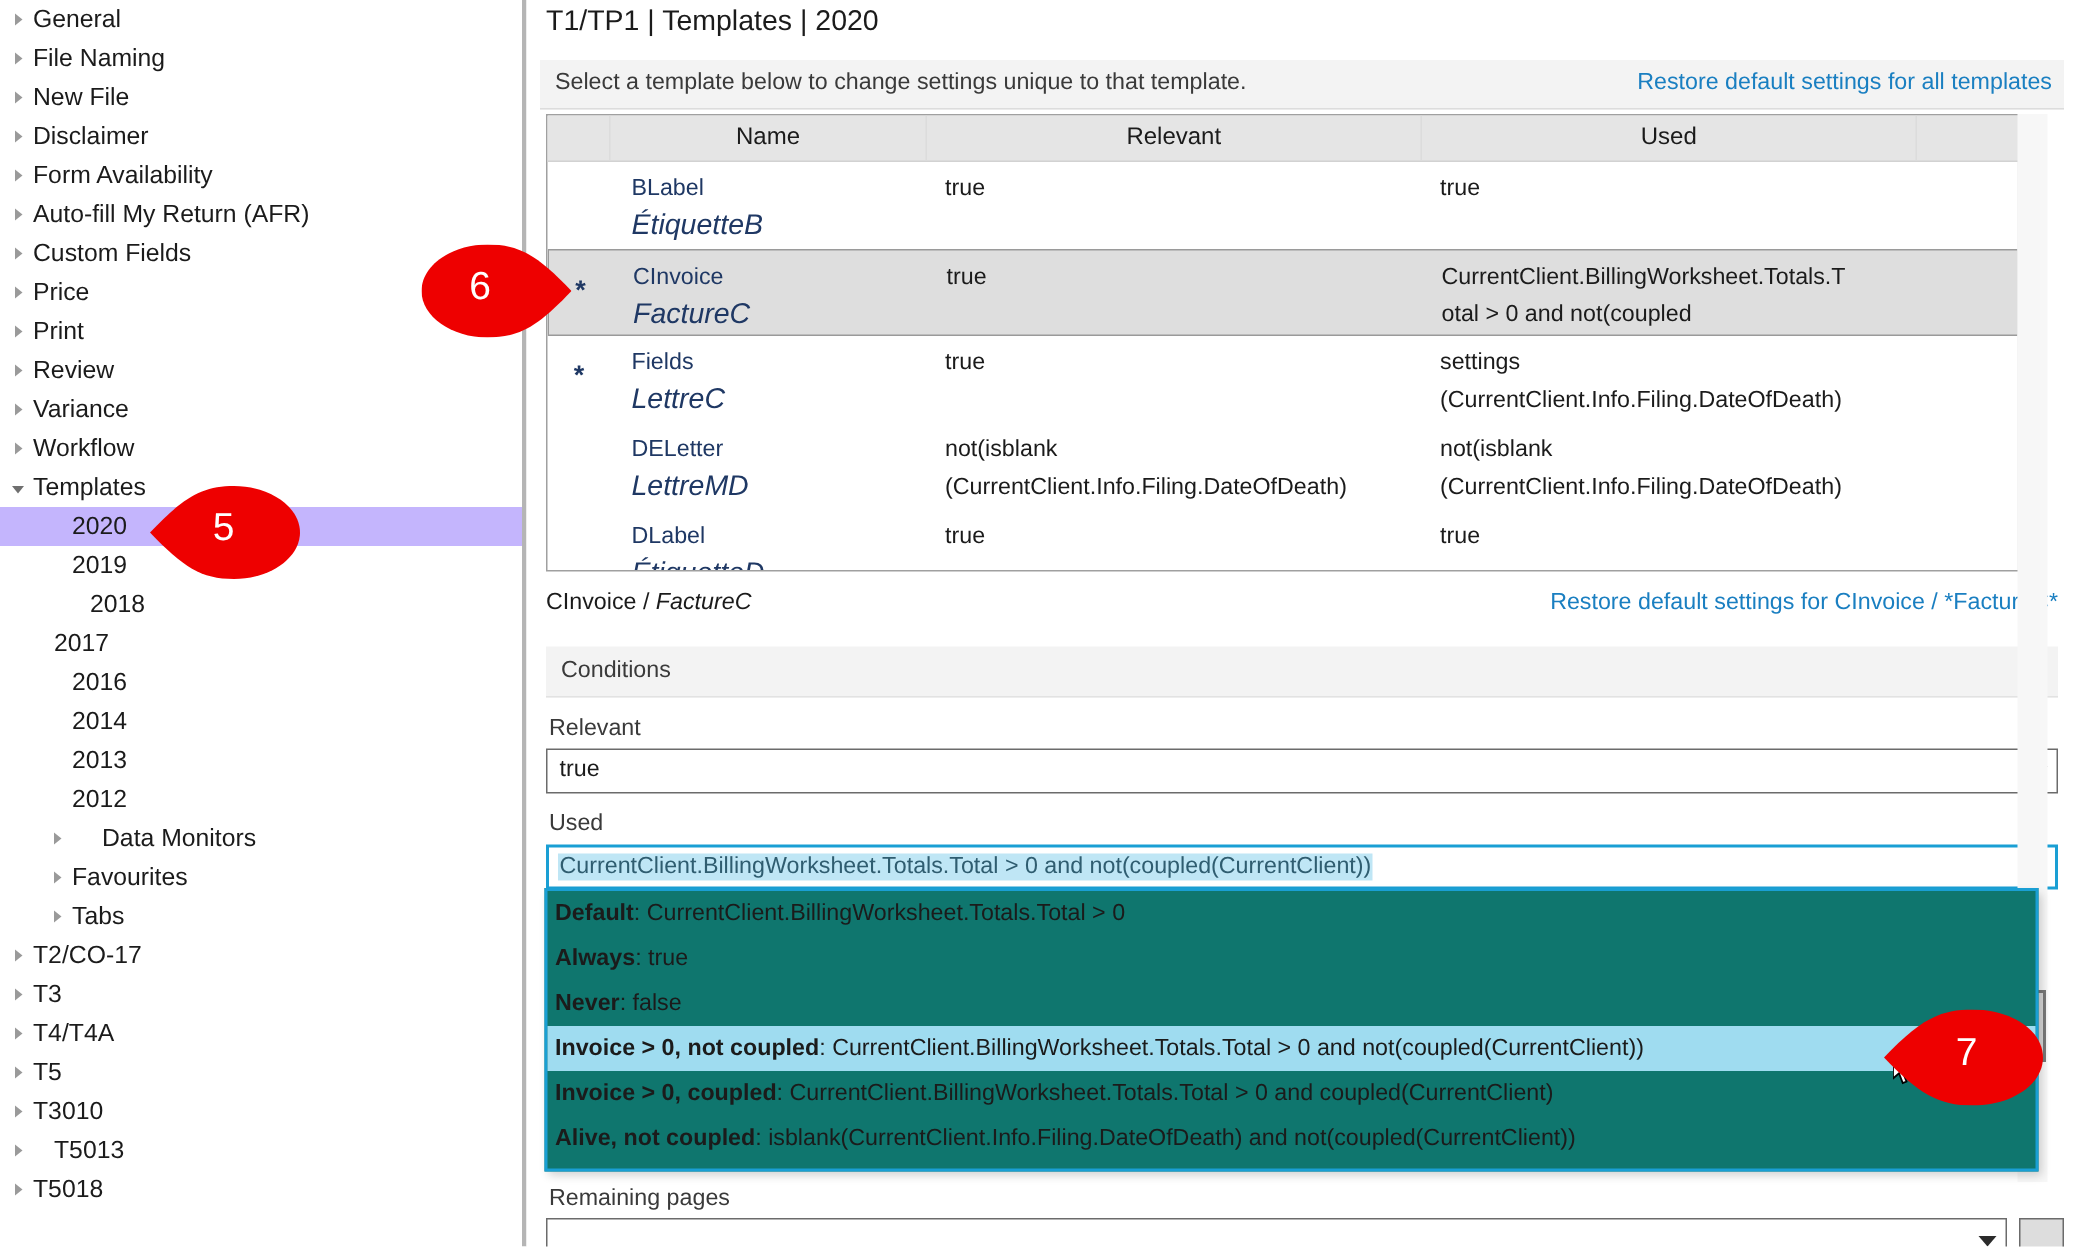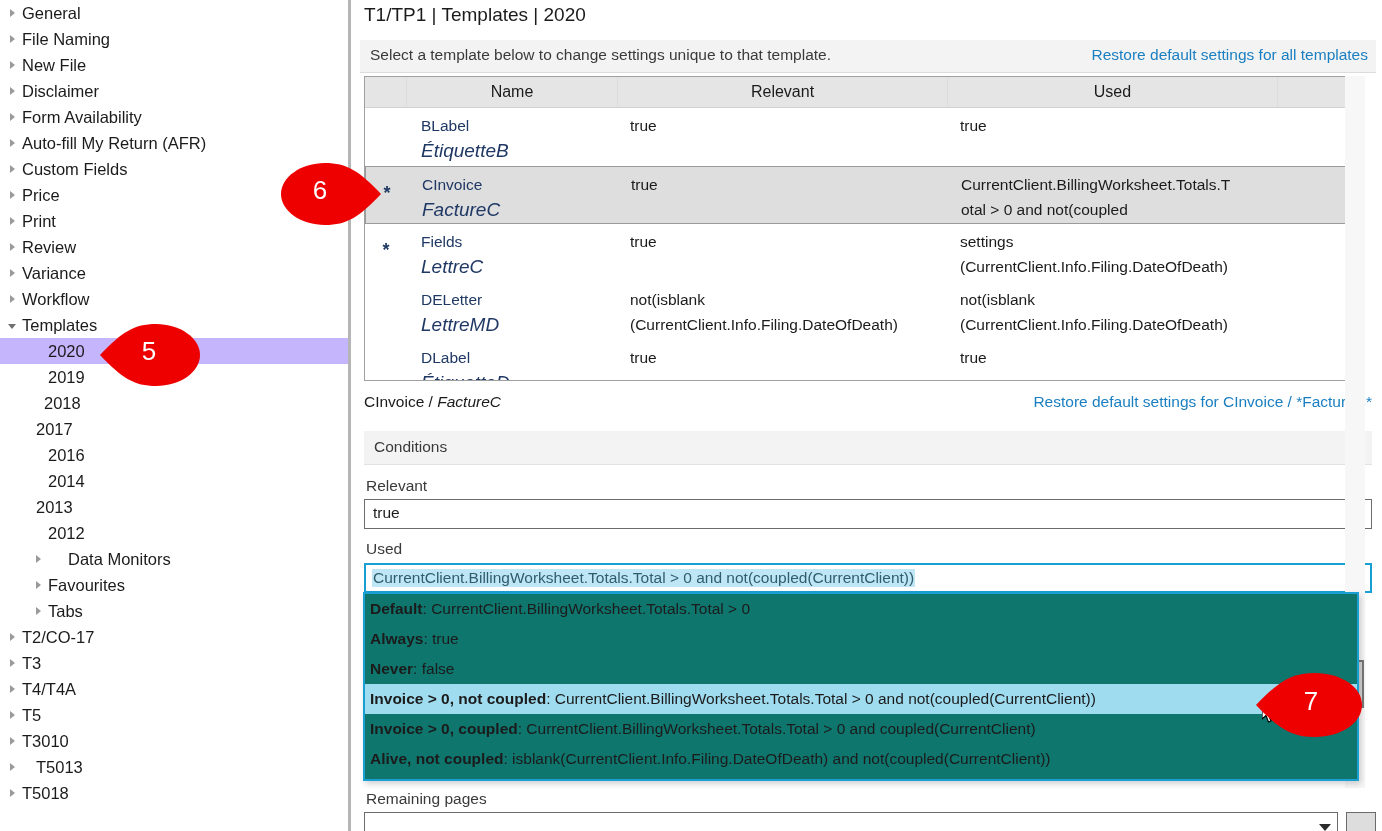--- a/index.html
+++ b/index.html
@@ -412,25 +412,25 @@
     <div class="tree-item"><span class="tree-arrow collapsed" style="left: 4px;"></span><span class="tree-label" style="margin-left: 22px;">Auto-fill My Return (AFR)</span></div>
     <div class="tree-item"><span class="tree-arrow collapsed" style="left: 4px;"></span><span class="tree-label" style="margin-left: 22px;">Custom Fields</span></div>
     <div class="tree-item"><span class="tree-arrow collapsed" style="left: 4px;"></span><span class="tree-label" style="margin-left: 22px;">Price</span></div>
     <div class="tree-item"><span class="tree-arrow collapsed" style="left: 4px;"></span><span class="tree-label" style="margin-left: 22px;">Print</span></div>
     <div class="tree-item"><span class="tree-arrow collapsed" style="left: 4px;"></span><span class="tree-label" style="margin-left: 22px;">Review</span></div>
     <div class="tree-item"><span class="tree-arrow collapsed" style="left: 4px;"></span><span class="tree-label" style="margin-left: 22px;">Variance</span></div>
     <div class="tree-item"><span class="tree-arrow collapsed" style="left: 4px;"></span><span class="tree-label" style="margin-left: 22px;">Workflow</span></div>
     <div class="tree-item"><span class="tree-arrow expanded" style="left: 4px;"></span><span class="tree-label" style="margin-left: 22px;">Templates</span></div>
     <div class="tree-item selected"><span class="tree-label" style="margin-left: 48px;">2020</span></div>
     <div class="tree-item"><span class="tree-label" style="margin-left: 48px;">2019</span></div>
-    <div class="tree-item"><span class="tree-label" style="margin-left: 44px;">2018</span></div>
+    <div class="tree-item"><span class="tree-label" style="margin-left: 60px;">2018</span></div>
     <div class="tree-item"><span class="tree-label" style="margin-left: 36px;">2017</span></div>
     <div class="tree-item"><span class="tree-label" style="margin-left: 48px;">2016</span></div>
     <div class="tree-item"><span class="tree-label" style="margin-left: 48px;">2014</span></div>
-    <div class="tree-item"><span class="tree-label" style="margin-left: 36px;">2013</span></div>
+    <div class="tree-item"><span class="tree-label" style="margin-left: 48px;">2013</span></div>
     <div class="tree-item"><span class="tree-label" style="margin-left: 48px;">2012</span></div>
     <div class="tree-item"><span class="tree-arrow collapsed" style="left: 30px;"></span><span class="tree-label" style="margin-left: 68px;">Data Monitors</span></div>
     <div class="tree-item"><span class="tree-arrow collapsed" style="left: 30px;"></span><span class="tree-label" style="margin-left: 48px;">Favourites</span></div>
     <div class="tree-item"><span class="tree-arrow collapsed" style="left: 30px;"></span><span class="tree-label" style="margin-left: 48px;">Tabs</span></div>
     <div class="tree-item"><span class="tree-arrow collapsed" style="left: 4px;"></span><span class="tree-label" style="margin-left: 22px;">T2/CO-17</span></div>
     <div class="tree-item"><span class="tree-arrow collapsed" style="left: 4px;"></span><span class="tree-label" style="margin-left: 22px;">T3</span></div>
     <div class="tree-item"><span class="tree-arrow collapsed" style="left: 4px;"></span><span class="tree-label" style="margin-left: 22px;">T4/T4A</span></div>
     <div class="tree-item"><span class="tree-arrow collapsed" style="left: 4px;"></span><span class="tree-label" style="margin-left: 22px;">T5</span></div>
     <div class="tree-item"><span class="tree-arrow collapsed" style="left: 4px;"></span><span class="tree-label" style="margin-left: 22px;">T3010</span></div>
     <div class="tree-item"><span class="tree-arrow collapsed" style="left: 4px;"></span><span class="tree-label" style="margin-left: 36px;">T5013</span></div>

